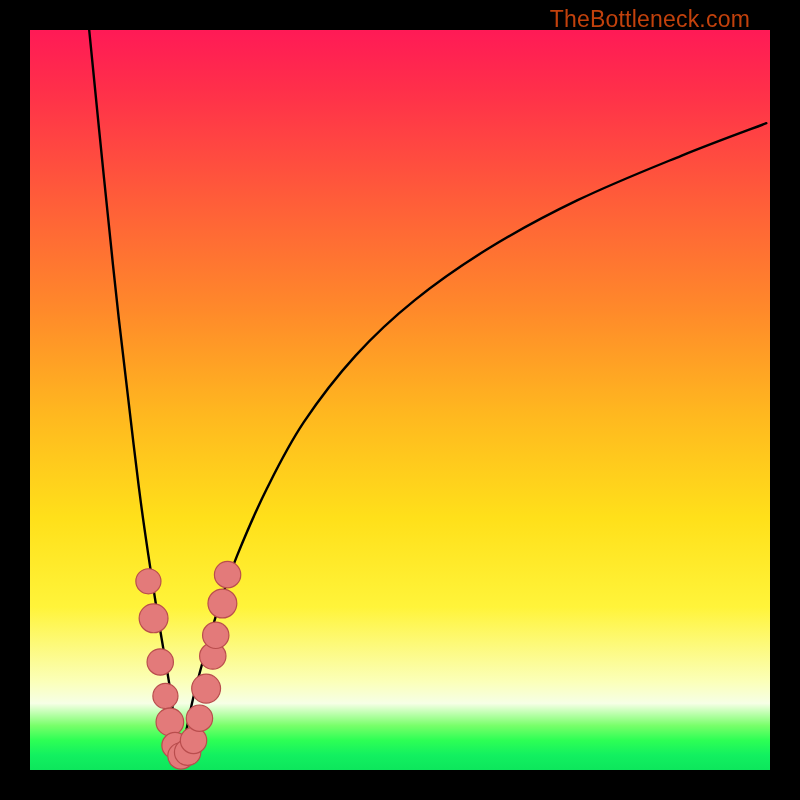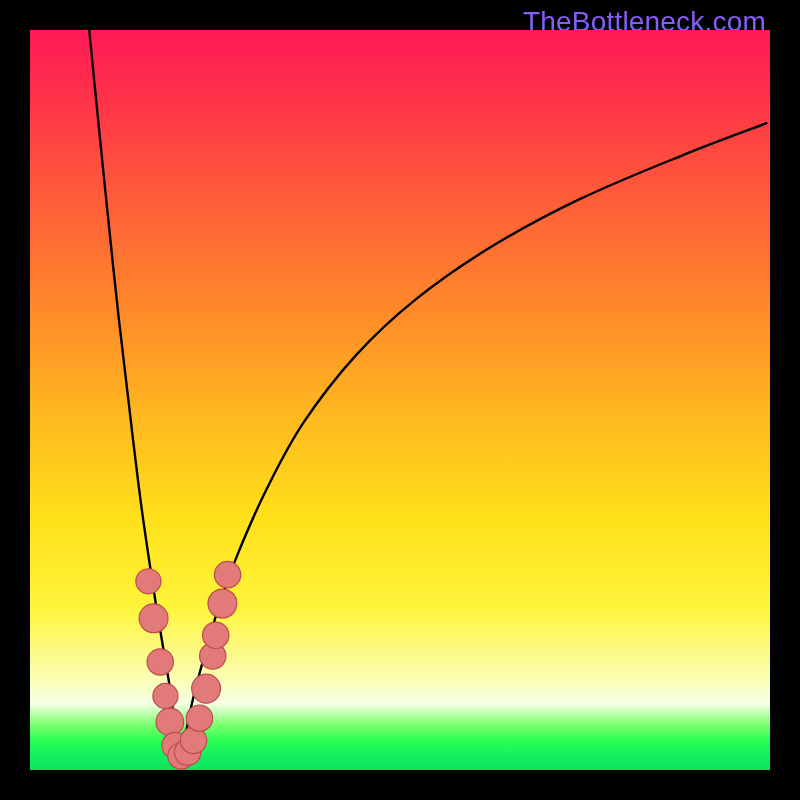--- a/index.html
+++ b/index.html
@@ -37,23 +37,23 @@
       #f6ffe6 91%,
       #78ff6a 94%,
       #2dff55 96%,
       #12f060 98%,
       #0de65c 100%
     );
   }
   .watermark {
     position: absolute;
     top: 6px;
-    right: 34px;
-    color: #8b5cf6;
-    font-size: 28px;
+    right: 50px;
+    color: #c2410c;
+    font-size: 23px;
     letter-spacing: 0.2px;
     font-weight: 400;
   }
   svg.curves {
     position: absolute;
     left: 0;
     top: 0;
     width: 740px;
     height: 740px;
     overflow: visible;

